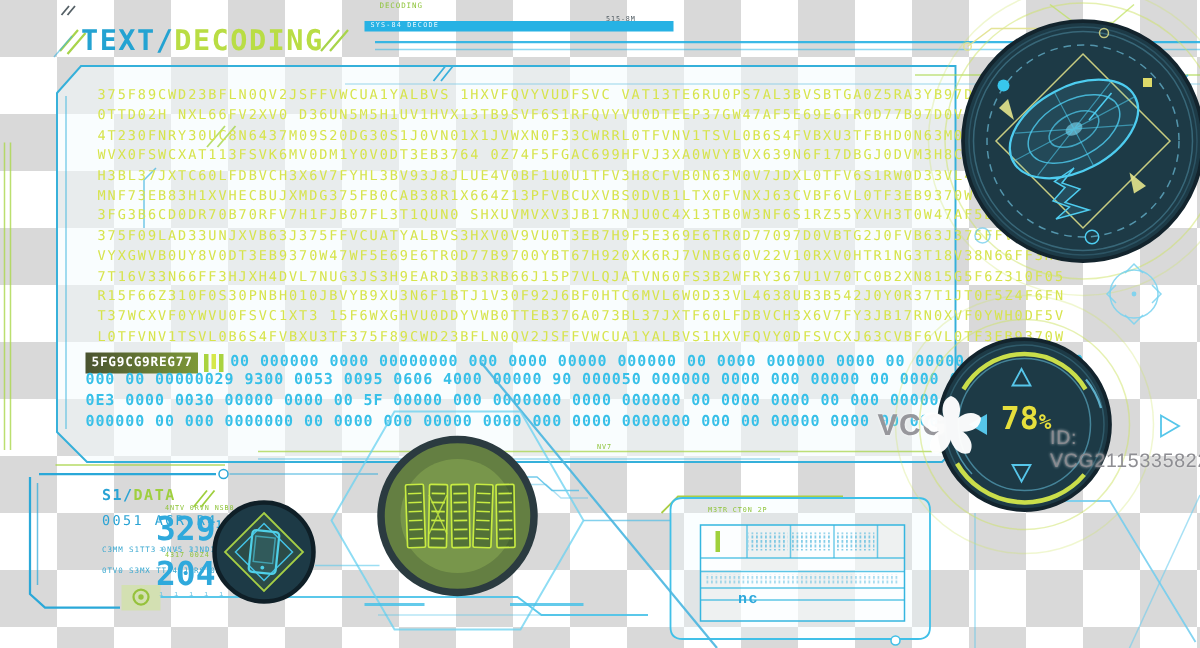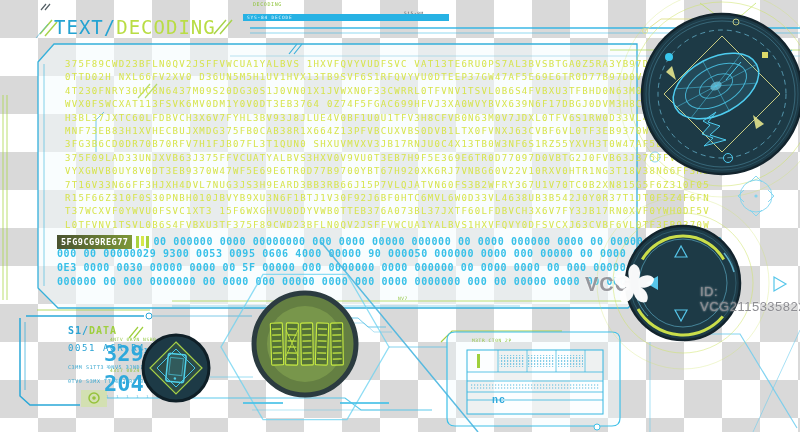--- a/index.html
+++ b/index.html
@@ -3,21 +3,21 @@
 <meta charset="utf-8">
 <style>
   html,body{margin:0;padding:0;}
   #stage{
     position:relative;width:800px;height:432px;overflow:hidden;
     background:repeating-conic-gradient(#ffffff 0% 25%, #d9d9d9 0% 50%) 0 0 / 76px 76px;
     font-family:"DejaVu Sans Mono", monospace;
   }
   .abs{position:absolute;}
   svg{position:absolute;left:0;top:0;}
-  .title{left:54px;top:16px;font-size:19px;font-weight:normal;letter-spacing:1px;white-space:nowrap;}
+  .title{left:54px;top:16px;font-size:19px;font-weight:bold;letter-spacing:1px;white-space:nowrap;}
   .title .pfx{color:#24a3d2;}
   .title .wrd{color:#b9dd44;}
   .decode-rows{left:65px;top:58px;width:735px;height:178px;overflow:hidden;
     font-size:9px;line-height:13.4px;letter-spacing:1.3px;color:#d7e44c;white-space:nowrap;}
   .chip-row{left:57px;top:234px;height:15px;display:flex;align-items:center;white-space:nowrap;}
   .chip{background:linear-gradient(90deg,#4a5330,#7d9838);color:#ffffff;font-size:8.5px;font-weight:bold;
     letter-spacing:.5px;padding:2px 4px;}
   .bars{display:inline-flex;gap:2px;margin:0 4px;}
   .bars i{display:block;width:3px;height:12px;background:#a9d33f;}
   .bars i:nth-child(2){background:#d6e84a;height:10px;}
@@ -275,20 +275,23 @@
       <path d="M638,309 A52,52 0 0 0 722.8,316.4" fill="none" stroke="#cade4a" stroke-width="3"></path>
       <path d="M724,253 A52,52 0 0 1 734,272" fill="none" stroke="rgba(110,205,235,.8)" stroke-width="1.5"></path>
       <path d="M636,296 A52,52 0 0 0 648,316" fill="none" stroke="rgba(110,205,235,.6)" stroke-width="1"></path>
       <polygon points="681,246 675,257 687,257" fill="none" stroke="#56c6ea" stroke-width="1.2"></polygon>
       <polygon points="681,321 675,310 687,310" fill="none" stroke="#56c6ea" stroke-width="1.2"></polygon>
       <polygon points="646,283 658,276 658,290" fill="#56c6ea"></polygon>
       <polygon points="786,284 774,277 774,291" fill="none" stroke="#56c6ea" stroke-width="1.2"></polygon>
     </g>
   </svg>
 
+  <div class="abs gauge-val">
+    <span>78</span><span class="unit">%</span>
+  </div>
 
   <div>
     <div class="abs wm-brand">VCG</div>
     <svg class="abs" style="left:612px;top:262px;" width="44" height="46" viewBox="0 0 44 46">
       <g fill="#ffffff" opacity=".97">
         <path d="M22,24 C15,17 14,5 22,2 C31,5 29,18 22,24 Z" transform="rotate(0 22 23)"></path>
         <path d="M22,24 C15,17 14,5 22,2 C31,5 29,18 22,24 Z" transform="rotate(72 22 23)"></path>
         <path d="M22,24 C15,17 14,5 22,2 C31,5 29,18 22,24 Z" transform="rotate(144 22 23)"></path>
         <path d="M22,24 C15,17 14,5 22,2 C31,5 29,18 22,24 Z" transform="rotate(216 22 23)"></path>
         <path d="M22,24 C15,17 14,5 22,2 C31,5 29,18 22,24 Z" transform="rotate(288 22 23)"></path>

